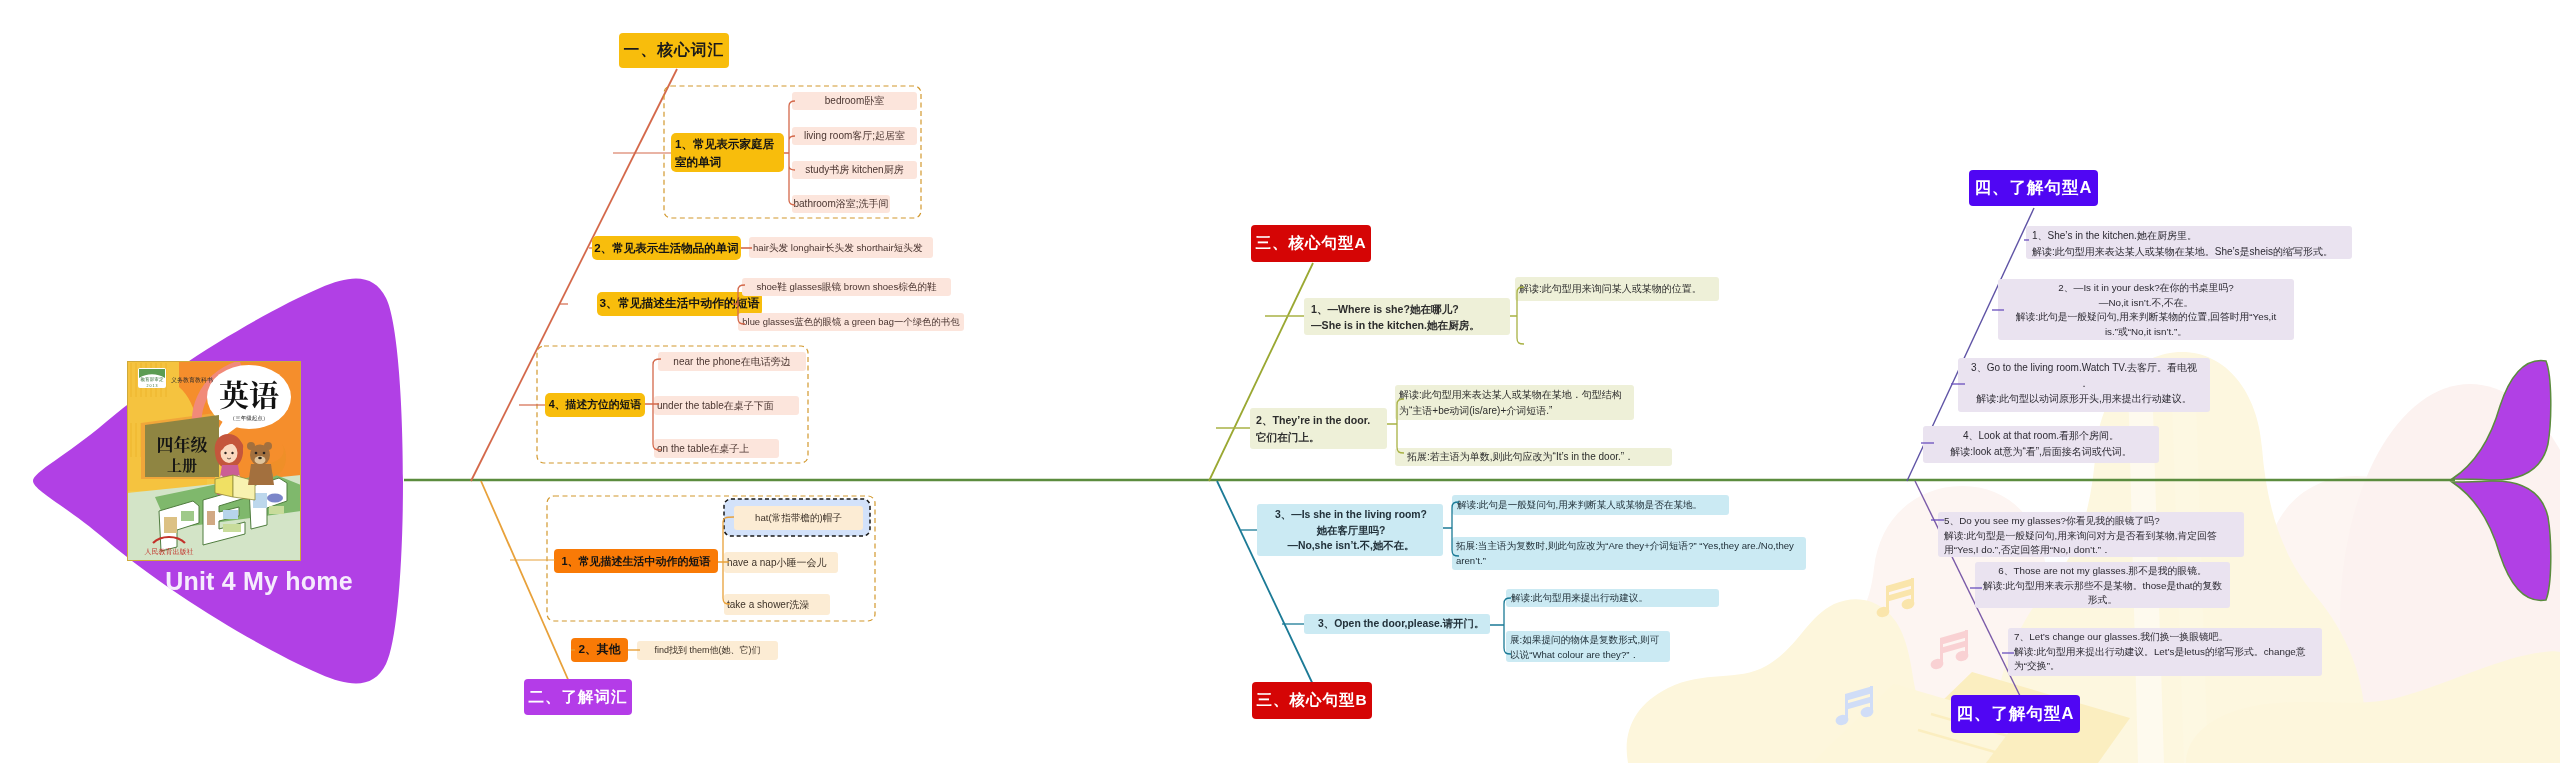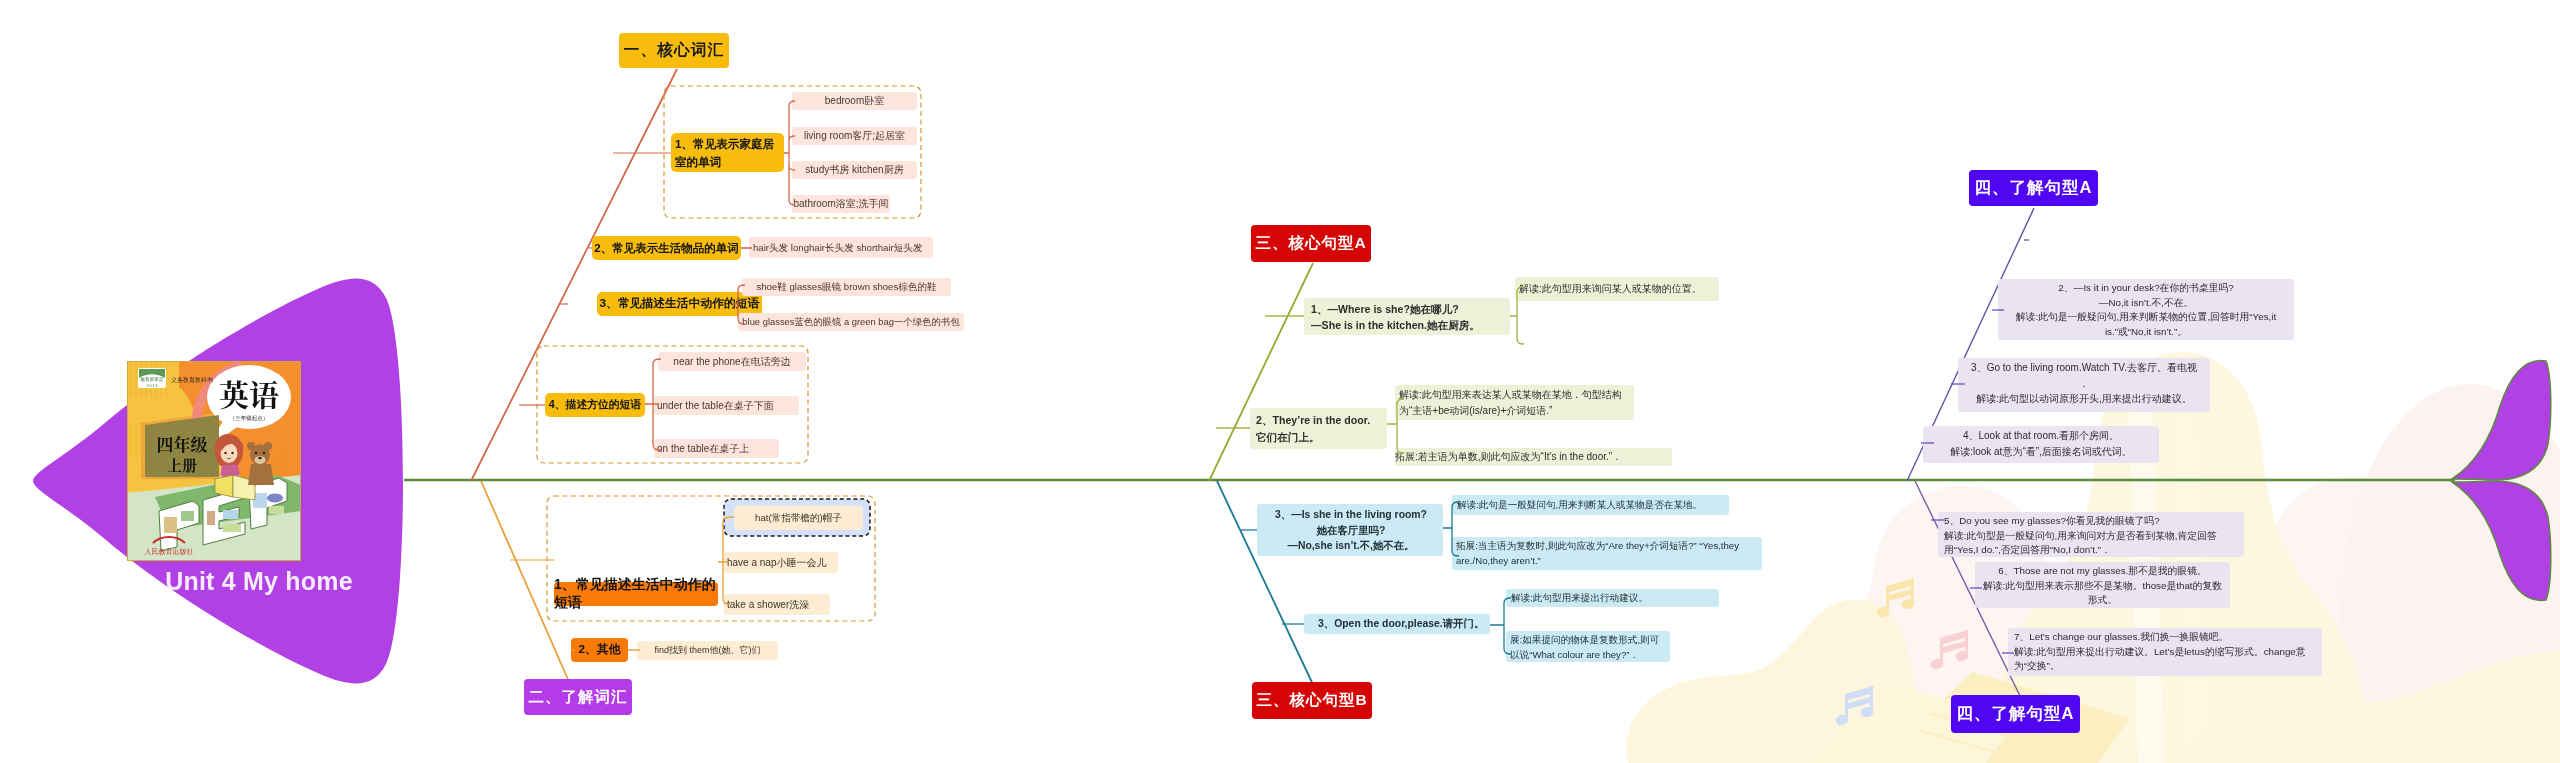--- a/index.html
+++ b/index.html
@@ -301,21 +301,21 @@
     <path d="M510 560 L555 560" fill="none" stroke="#e8a13a" stroke-width="1.2"></path>
     <rect x="724" y="499" width="146" height="37" rx="7" fill="#d3e2fa" stroke="#1a1a1a" stroke-width="1.5" stroke-dasharray="4 2.8"></rect>
     <path fill="none" stroke="#e8a13a" stroke-width="1.3" d="M718 562 L723 562 M723 522 L723 598
              M723 522 C723 518 725 517 734 517
              M723 598 C723 603 725 604 730 604
              M723 562 C723 562 725 562 729 562"></path>
     <path d="M571 650 L575 650" fill="none" stroke="#e8a13a" stroke-width="1.2"></path>
     <path d="M628 650 L640 650" fill="none" stroke="#e8a13a" stroke-width="1.4"></path>
   </svg>
 
-  <div class="obox" style="left:554px;top:549px;width:164px;height:24px;font-size:14px;justify-content:center;margin-top:33px;">
+  <div class="obox" style="left:554px;top:549px;width:164px;height:24px;font-size:11px;justify-content:center;">
     <span>1、常见描述生活中动作的短语</span>
   </div>
   <div class="lbox peachbox" style="left:734px;top:506px;width:129px;height:24px;font-size:9.6px;line-height:24px;text-align:center;z-index:6;">hat(常指带檐的)帽子</div>
   <div class="lbox peachbox" style="left:724px;top:552px;width:114px;height:21px;font-size:10px;line-height:21px;padding-left:3px;box-sizing:border-box;">have a nap小睡一会儿</div>
   <div class="lbox peachbox" style="left:724px;top:594px;width:106px;height:21px;font-size:10px;line-height:21px;padding-left:3px;box-sizing:border-box;">take a shower洗澡</div>
 
   <div class="obox" style="left:571px;top:638px;width:57px;height:24px;font-size:11.8px;justify-content:center;">
     <span>2、其他</span>
   </div>
   <div class="lbox peachbox" style="left:637px;top:641px;width:141px;height:19px;font-size:9px;line-height:19px;text-align:center;">find找到  them他(她、它)们</div>
@@ -335,59 +335,62 @@
 
   <div class="lbox olivebox" style="left:1304px;top:298px;width:206px;height:37px;font-size:10.6px;font-weight:bold;
               line-height:1.55;padding:3px 4px 0 7px;box-sizing:border-box;white-space:pre-line;">1、—Where is she?她在哪儿?
 —She is in the kitchen.她在厨房。</div>
   <div class="lbox olivebox wrap" style="left:1515px;top:277px;width:204px;height:24px;font-size:10px;line-height:24px;padding-left:4px;box-sizing:border-box;">解读:此句型用来询问某人或某物的位置。</div>
 
   <div class="lbox olivebox" style="left:1250px;top:408px;width:137px;height:41px;font-size:10.6px;font-weight:bold;
               line-height:1.6;padding:4px 3px 0 6px;box-sizing:border-box;white-space:pre-line;">2、They’re in the door.
 它们在门上。</div>
   <div class="lbox olivebox wrap" style="left:1395px;top:385px;width:239px;height:35px;font-size:10px;line-height:1.6;padding:2px 4px 0 4px;box-sizing:border-box;">解读:此句型用来表达某人或某物在某地．句型结构为“主语+be动词(is/are)+介词短语.”</div>
-  <div class="lbox olivebox wrap" style="left:1395px;top:448px;width:277px;height:18px;font-size:10px;line-height:18px;padding-left:0;box-sizing:border-box;">拓展:若主语为单数,则此句应改为“It’s in the door.”．</div>
+  <div class="lbox olivebox wrap" style="left:1395px;top:448px;width:277px;height:18px;font-size:10px;line-height:18px;padding-left:12px;box-sizing:border-box;">拓展:若主语为单数,则此句应改为“It’s in the door.”．</div>
 
   <div class="chip chip-red" style="left:1252px;top:682px;width:120px;height:37px;font-size:15.5px;">三、核心句型B</div>
 
   <svg class="abs" style="left:1200px;top:0;z-index:5" width="760" height="763" viewBox="1200 0 760 763">
     <path d="M1241 530 L1257 530" fill="none" stroke="#1b7a96" stroke-width="1.3"></path>
     <path fill="none" stroke="#1b7a96" stroke-width="1.3" d="M1443 528 L1452 528 M1452 508 L1452 550
              M1452 508 C1452 503 1454 502 1459 502
              M1452 550 C1452 555 1454 556 1459 556"></path>
     <path d="M1282 624 L1304 624" fill="none" stroke="#1b7a96" stroke-width="1.3"></path>
     <path fill="none" stroke="#1b7a96" stroke-width="1.3" d="M1490 625 L1504 625 M1504 604 L1504 648
              M1504 604 C1504 599 1506 598 1511 598
              M1504 648 C1504 653 1506 654 1511 654"></path>
   </svg>
 
   <div class="lbox cyanbox" style="left:1257px;top:504px;width:186px;height:52px;font-size:10.4px;font-weight:bold;
               line-height:1.5;padding:3px 3px 0 5px;box-sizing:border-box;white-space:pre-line;text-align:center;">3、—Is she in the living room?
 她在客厅里吗?
 —No,she isn’t.不,她不在。</div>
   <div class="lbox cyanbox wrap" style="left:1452px;top:495px;width:277px;height:20px;font-size:9.6px;line-height:20px;padding-left:5px;box-sizing:border-box;">解读:此句是一般疑问句,用来判断某人或某物是否在某地。</div>
-  <div class="lbox cyanbox wrap" style="left:1452px;top:537px;width:310px;height:33px;font-size:9.6px;line-height:1.6;padding:1px 4px 0 4px;box-sizing:border-box;">拓展:当主语为复数时,则此句应改为“Are they+介词短语?”   “Yes,they are./No,they aren’t.”</div>
+  <div class="lbox cyanbox wrap" style="left:1452px;top:537px;width:354px;height:33px;font-size:9.6px;line-height:1.6;padding:1px 4px 0 4px;box-sizing:border-box;">拓展:当主语为复数时,则此句应改为“Are they+介词短语?”   “Yes,they are./No,they aren’t.”</div>
 
   <div class="lbox cyanbox" style="left:1304px;top:614px;width:186px;height:20px;font-size:10.4px;font-weight:bold;
               line-height:20px;padding-left:14px;box-sizing:border-box;">3、Open the door,please.请开门。</div>
   <div class="lbox cyanbox wrap" style="left:1506px;top:589px;width:213px;height:18px;font-size:9.6px;line-height:18px;padding-left:5px;box-sizing:border-box;">解读:此句型用来提出行动建议。</div>
   <div class="lbox cyanbox wrap" style="left:1506px;top:631px;width:164px;height:31px;font-size:9.6px;line-height:1.6;padding:1px 3px 0 4px;box-sizing:border-box;">展:如果提问的物体是复数形式,则可以说“What colour are they?”．</div>
 
   <div class="chip chip-indigo" style="left:1969px;top:170px;width:129px;height:36px;font-size:16.5px;">四、了解句型A</div>
 
   <svg class="abs" style="left:1850px;top:0;z-index:5" width="710" height="763" viewBox="1850 0 710 763">
     <path d="M2024 240 L2029 240" fill="none" stroke="#6a4fbd" stroke-width="1.3"></path>
     <path d="M1992 310 L2004 310" fill="none" stroke="#6a4fbd" stroke-width="1.3"></path>
     <path d="M1951 384 L1965 384" fill="none" stroke="#6a4fbd" stroke-width="1.3"></path>
     <path d="M1921 443 L1934 443" fill="none" stroke="#6a4fbd" stroke-width="1.3"></path>
     <path d="M1931 520 L1944 520" fill="none" stroke="#6a4fbd" stroke-width="1.3"></path>
     <path d="M1970 588 L1982 588" fill="none" stroke="#6a4fbd" stroke-width="1.3"></path>
     <path d="M2002 653 L2014 653" fill="none" stroke="#6a4fbd" stroke-width="1.3"></path>
   </svg>
 
+  <div class="lbox lavbox wrap" style="left:2026px;top:226px;width:326px;height:33px;font-size:10px;line-height:1.55;
+              padding:2px 6px 0 6px;box-sizing:border-box;white-space:pre-line;">1、She’s in the kitchen.她在厨房里。
+解读:此句型用来表达某人或某物在某地。She’s是sheis的缩写形式。</div>
   <div class="lbox lavbox wrap" style="left:1998px;top:279px;width:296px;height:61px;font-size:9.8px;line-height:1.5;
               padding:2px 5px 0 5px;box-sizing:border-box;white-space:pre-line;text-align:center;">2、—Is it in your desk?在你的书桌里吗?
 —No,it isn’t.不,不在。
 解读:此句是一般疑问句,用来判断某物的位置,回答时用“Yes,it is.”或“No,it isn’t.”。</div>
   <div class="lbox lavbox wrap" style="left:1958px;top:358px;width:252px;height:54px;font-size:10px;line-height:1.55;
               padding:2px 5px 0 5px;box-sizing:border-box;white-space:pre-line;text-align:center;">3、Go to the living room.Watch TV.去客厅。看电视
 ．
 解读:此句型以动词原形开头,用来提出行动建议。</div>
   <div class="lbox lavbox wrap" style="left:1923px;top:426px;width:236px;height:37px;font-size:10px;line-height:1.55;
               padding:2px 5px 0 5px;box-sizing:border-box;white-space:pre-line;text-align:center;">4、Look at that room.看那个房间。

